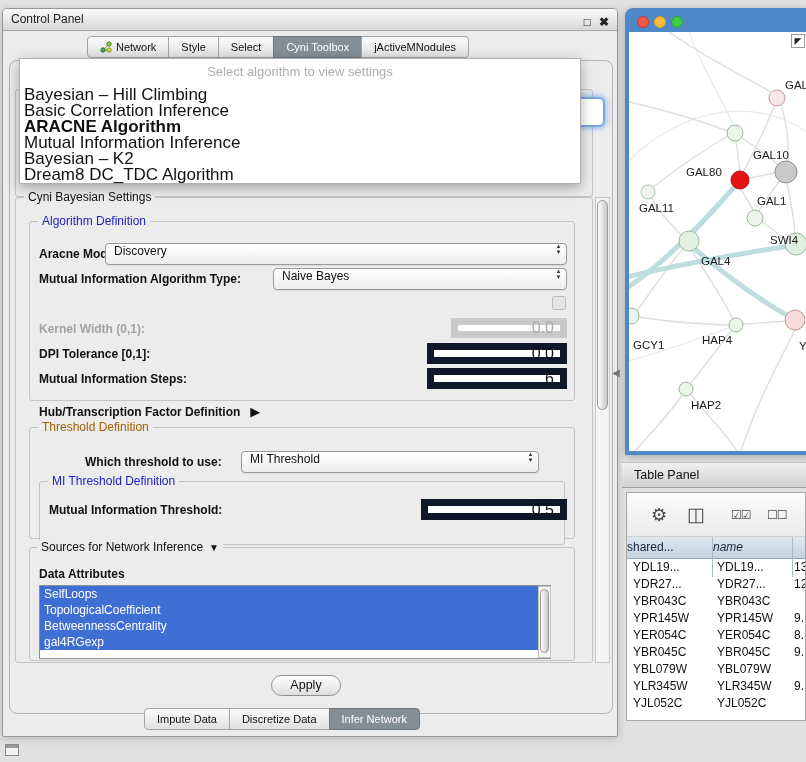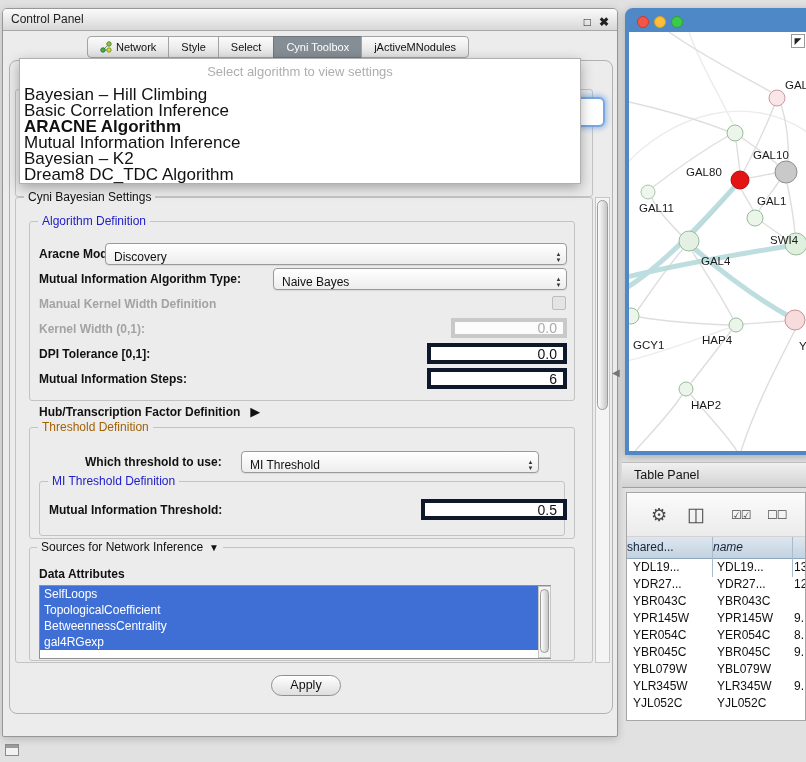--- a/index.html
+++ b/index.html
@@ -38,31 +38,31 @@
     background:#ececec; border:1px solid #b2b2b2; border-radius:8px;
   }
   .groupbox { border:1px solid #c3c3c3; border-radius:3px; background:#ececec; }
   .gtitle {
     position:absolute; top:-8px; left:8px; background:#ececec; padding:0 4px;
     font-size:12px; white-space:nowrap;
   }
   .blue-t { color:#2020c8; }
   .green-t { color:#a16207; }
   .combo {
-    display:flex; align-items:flex-end; background:linear-gradient(#ffffff,#ededed);
+    display:flex; align-items:flex-start; background:linear-gradient(#ffffff,#ededed);
     border:1px solid #9a9a9a; border-radius:4px; padding-left:8px; font-size:12px;
     box-shadow:0 1px 1px rgba(0,0,0,.08);
   }
   .combo .arrows {
     margin-left:auto; width:15px; display:flex; flex-direction:column;
     align-items:center; justify-content:center; line-height:5px;
   }
   .combo .arrows span { font-size:6px; color:#333; height:6px; }
   .field {
-    background:#fff; border:4px solid #0f172a; font-size:14px;
+    background:#fff; border:7px solid #0f172a; font-size:16px;
     display:flex; align-items:center; justify-content:flex-end; padding-right:6px;
   }
   .field.dis-f { border-color:#c9c9c9; background:#fcfcfc; color:#ababab; }
   .checkbox { width:14px; height:14px; border:1px solid #bdbdbd; background:#e4e4e4; border-radius:2px; }
   .sb-track { background:#f4f4f4; border:1px solid #c6c6c6; }
   .sb-thumb {
     position:absolute; left:1px; right:1px; border:1px solid #9b9b9b; border-radius:7px;
     background:linear-gradient(90deg,#fdfdfd,#c7c7c7);
   }
   #attr-list { background:#fff; border:1px solid #8f8f8f; overflow:hidden; }
@@ -198,21 +198,20 @@
 
   <span class="abs b" style="left:36px; top:263px; z-index:8;">Mutual Information Algorithm Type:</span>
   <div class="abs combo" style="left:270px; top:259px; width:294px; height:22px; z-index:8;">
     <span>Naive Bayes</span>
     <span class="arrows">
         <span>▲</span>
         <span>▼</span>
       </span>
   </div>
 
-  <span class="abs b dis" style="left:36px; top:288px; z-index:8;">Manual Kernel Width Definition</span>
   <div class="abs checkbox" style="left:549px; top:287px; z-index:8;"></div>
 
   <span class="abs b dis" style="left:36px; top:313px; z-index:8;">Kernel Width (0,1):</span>
   <div class="abs field dis-f" style="left:448px; top:309px; width:116px; height:20px; z-index:8;">
     <span>0.0</span>
   </div>
 
   <span class="abs b" style="left:36px; top:338px; z-index:8;">DPI Tolerance [0,1]:</span>
   <div class="abs field" style="left:424px; top:334px; width:140px; height:21px; z-index:8;">
     <span>0.0</span>
@@ -234,21 +233,21 @@
 
   <span class="abs b" style="left:82px; top:446px; z-index:8;">Which threshold to use:</span>
   <div class="abs combo" style="left:238px; top:442px; width:298px; height:22px; z-index:8;">
     <span>MI Threshold</span>
     <span class="arrows">
         <span>▲</span>
         <span>▼</span>
       </span>
   </div>
 
-  <div class="abs groupbox" style="left:36px; top:472px; width:526px; height:55px; z-index:8;">
+  <div class="abs groupbox" style="left:36px; top:472px; width:526px; height:64px; z-index:8;">
     <span class="gtitle blue-t">MI Threshold Definition</span>
   </div>
   <span class="abs b" style="left:46px; top:494px; z-index:9;">Mutual Information Threshold:</span>
   <div class="abs field" style="left:418px; top:490px; width:146px; height:21px; z-index:9;">
     <span>0.5</span>
   </div>
 
   <div class="abs groupbox" style="left:26px; top:538px; width:546px; height:114px; z-index:7; overflow:hidden;"></div>
   <span class="gtitle abs" style="left:34px; top:531px; z-index:9; display:flex; gap:6px; align-items:center; background:#ececec; padding:0 4px;">
     <span>Sources for Network Inference</span>
@@ -261,20 +260,31 @@
     <div class="attr-item">TopologicalCoefficient</div>
     <div class="attr-item">BetweennessCentrality</div>
     <div class="attr-item">gal4RGexp</div>
   </div>
   <div class="abs sb-track" style="left:535px; top:577px; width:13px; height:72px; z-index:9;">
     <div class="sb-thumb" style="top:2px; height:64px;"></div>
   </div>
 
   <div id="apply-btn" class="abs" style="left:268px; top:666px; width:70px; height:21px; z-index:8;">Apply</div>
 
+  <div id="bottom-tabs" class="abs">
+    <div class="tab">
+        <span>Impute Data</span>
+      </div>
+    <div class="tab">
+        <span>Discretize Data</span>
+      </div>
+    <div class="tab sel">
+        <span>Infer Network</span>
+      </div>
+  </div>
 </div>
 
 <span id="collapse-arrow" class="abs">◀</span>
 
 <div id="net" class="abs">
   <div id="net-titlebar" class="abs">
     <span class="light" style="left:8px; background:#f25648; border:1px solid #ce3a2d;"></span>
     <span class="light" style="left:25px; background:#fbbf3b; border:1px solid #d9a022;"></span>
     <span class="light" style="left:42px; background:#3dc949; border:1px solid #2aa434;"></span>
   </div>

